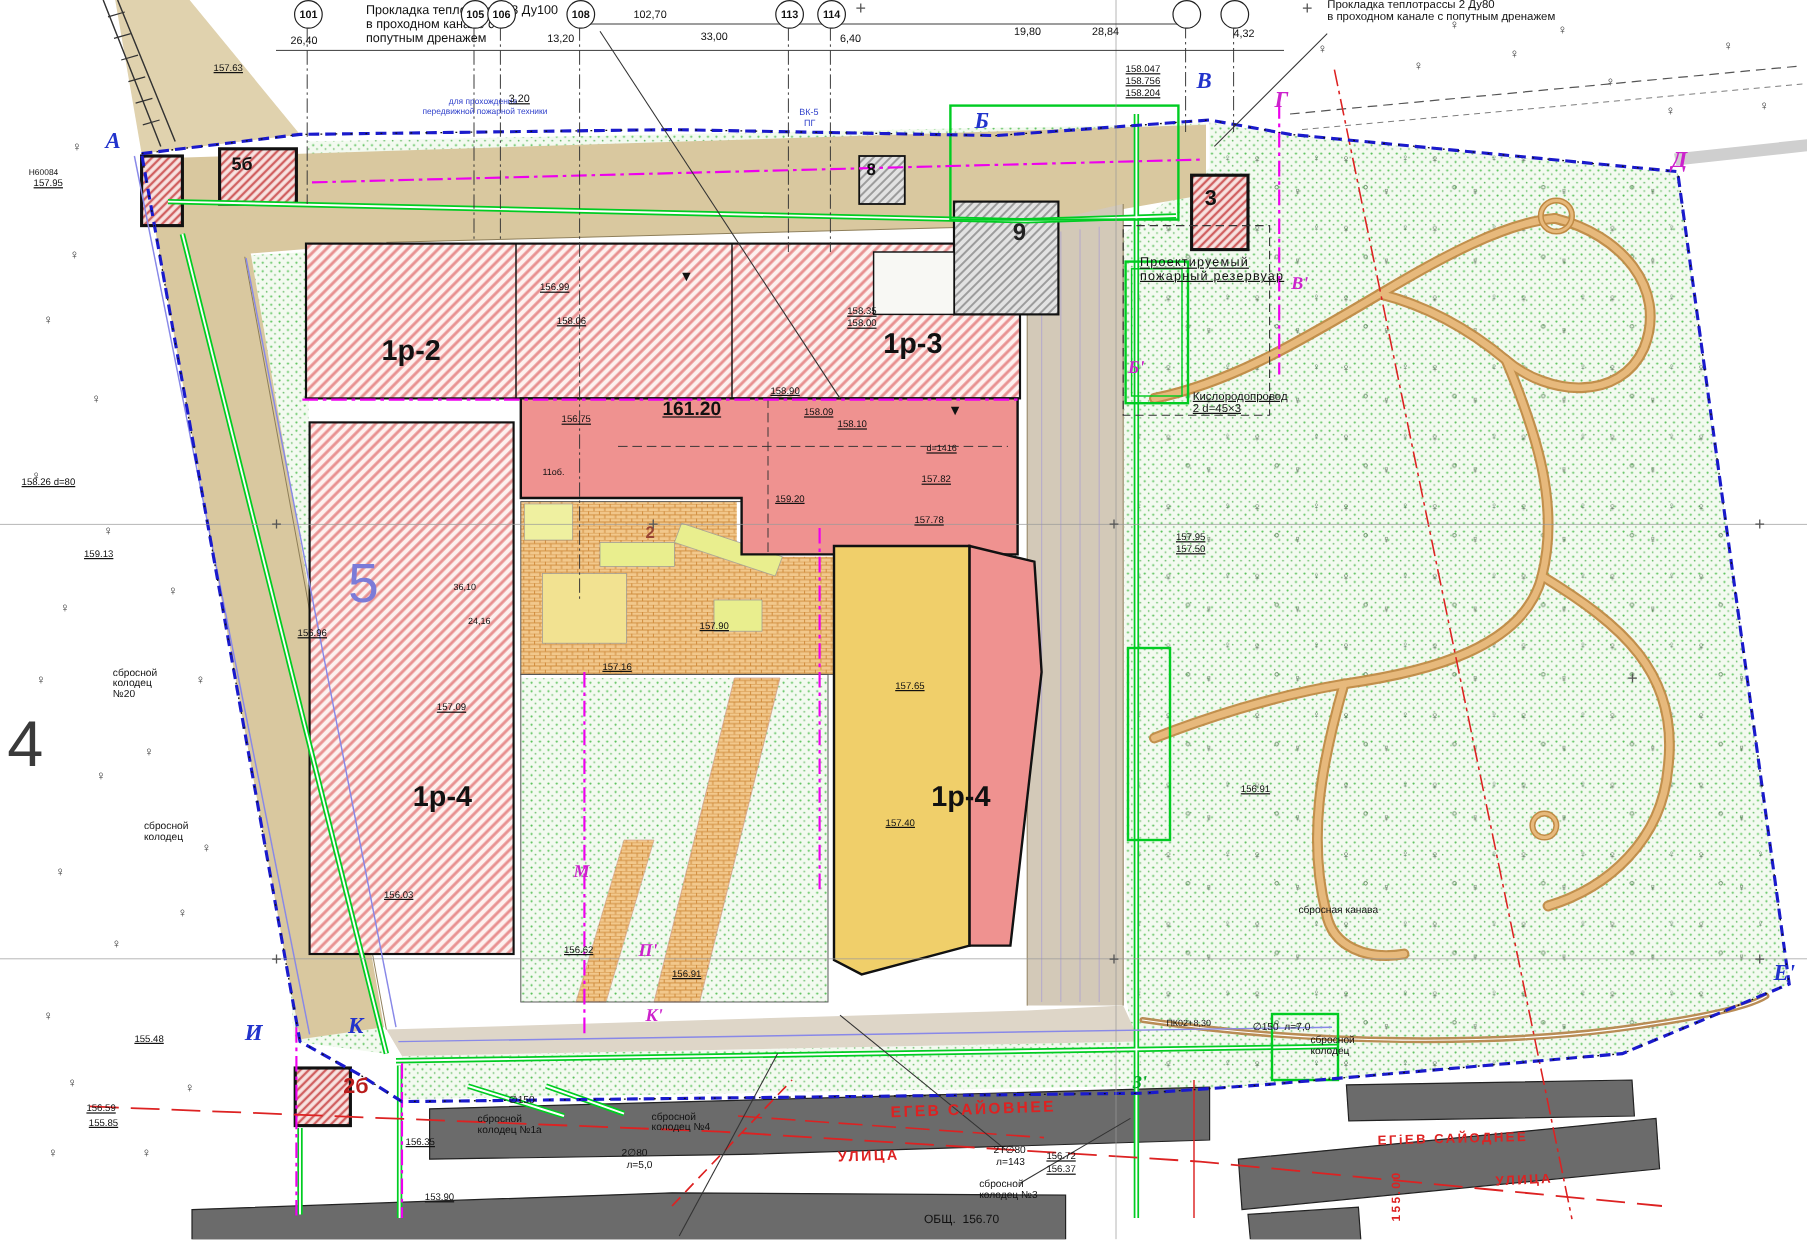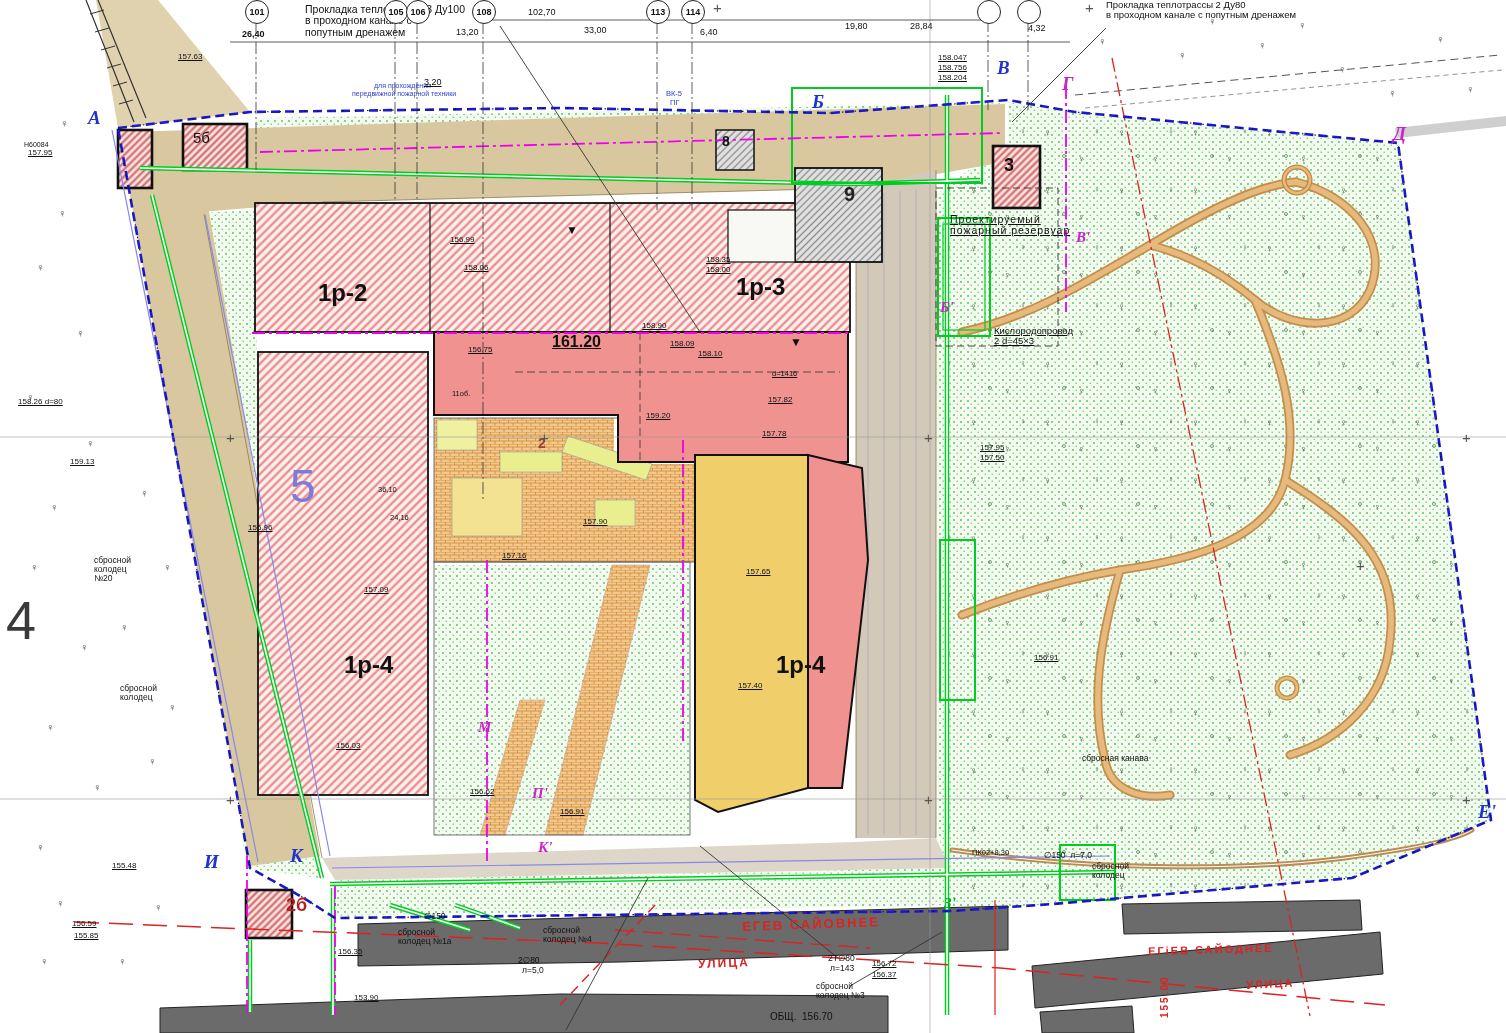--- a/index.html
+++ b/index.html
@@ -226,21 +226,21 @@
       <div class="lb serifM" style="left: 1393px; top: 124px; font-size: 19px; color: rgb(204, 34, 204); font-weight: 700;">Д</div>
       <div class="lb serifM" style="left: 1076px; top: 230px; font-size: 15px; color: rgb(204, 34, 204); font-weight: 700;">В'</div>
       <div class="lb serifM" style="left: 940px; top: 300px; font-size: 15px; color: rgb(204, 34, 204); font-weight: 700;">Б'</div>
       <div class="lb serifM" style="left: 204px; top: 852px; font-size: 19px; color: rgb(34, 51, 204); font-weight: 700;">И</div>
       <div class="lb serifM" style="left: 290px; top: 846px; font-size: 19px; color: rgb(34, 51, 204); font-weight: 700;">К</div>
       <div class="lb serifM" style="left: 538px; top: 840px; font-size: 15px; color: rgb(204, 34, 204); font-weight: 700;">К'</div>
       <div class="lb serifM" style="left: 478px; top: 720px; font-size: 15px; color: rgb(204, 34, 204); font-weight: 700;">М</div>
       <div class="lb serifM" style="left: 532px; top: 786px; font-size: 15px; color: rgb(204, 34, 204); font-weight: 700;">П'</div>
       <div class="lb serifM" style="left: 944px; top: 896px; font-size: 15px; color: rgb(0, 170, 34); font-weight: 700;">З'</div>
       <div class="lb serifM" style="left: 1478px; top: 802px; font-size: 19px; color: rgb(34, 51, 204); font-weight: 700;">Е'</div>
-      <div class="lb" style="left: 193px; top: 130px; font-size: 15px; color: rgb(17, 17, 17); font-weight: 400;">5б</div>
+      <div class="lb" style="left: 193px; top: 130px; font-size: 15px; color: rgb(17, 17, 17); font-weight: 700;">5б</div>
       <div class="lb" style="left: 722px; top: 134px; font-size: 14px; color: rgb(17, 17, 17); font-weight: 700;">8</div>
       <div class="lb" style="left: 1004px; top: 156px; font-size: 18px; color: rgb(17, 17, 17); font-weight: 700;">3</div>
       <div class="lb" style="left: 844px; top: 184px; font-size: 20px; color: rgb(34, 34, 34); font-weight: 700;">9</div>
       <div class="lb" style="left: 318px; top: 280px; font-size: 24px; color: rgb(17, 17, 17); font-weight: 700;">1р-2</div>
       <div class="lb" style="left: 736px; top: 274px; font-size: 24px; color: rgb(17, 17, 17); font-weight: 700;">1р-3</div>
       <div class="lb u" style="left: 552px; top: 334px; font-size: 16px; color: rgb(17, 17, 17); font-weight: 700;">161.20</div>
       <div class="lb" style="left: 290px; top: 462px; font-size: 46px; color: rgb(123, 123, 216); font-weight: 400;">5</div>
       <div class="lb" style="left: 344px; top: 652px; font-size: 24px; color: rgb(17, 17, 17); font-weight: 700;">1р-4</div>
       <div class="lb" style="left: 776px; top: 652px; font-size: 24px; color: rgb(17, 17, 17); font-weight: 700;">1р-4</div>
       <div class="lb" style="left: 250px; top: 896px; font-size: 18px; color: #b91c1c; font-weight: 700; margin-left: 36px;">2б</div>
@@ -263,21 +263,21 @@
       <div class="lb u" style="left: 468px; top: 346px; font-size: 8px; color: rgb(17, 17, 17);">156.75</div>
       <div class="lb u" style="left: 646px; top: 412px; font-size: 8px; color: rgb(17, 17, 17);">159.20</div>
       <div class="lb u" style="left: 768px; top: 396px; font-size: 8px; color: rgb(17, 17, 17);">157.82</div>
       <div class="lb u" style="left: 762px; top: 430px; font-size: 8px; color: rgb(17, 17, 17);">157.78</div>
       <div class="lb u" style="left: 583px; top: 518px; font-size: 8px; color: rgb(17, 17, 17);">157.90</div>
       <div class="lb u" style="left: 502px; top: 552px; font-size: 8px; color: rgb(17, 17, 17);">157.16</div>
       <div class="lb u" style="left: 746px; top: 568px; font-size: 8px; color: rgb(17, 17, 17);">157.65</div>
       <div class="lb u" style="left: 738px; top: 682px; font-size: 8px; color: rgb(17, 17, 17);">157.40</div>
       <div class="lb u" style="left: 248px; top: 524px; font-size: 8px; color: rgb(17, 17, 17);">156.96</div>
       <div class="lb u" style="left: 364px; top: 586px; font-size: 8px; color: rgb(17, 17, 17); text-decoration: underline;">157.09</div>
-      <div class="lb u" style="left: 336px; top: 742px; font-size: 8px; color: rgb(17, 17, 17);">156.03</div>
+      <div class="lb u" style="left: 320px; top: 742px; font-size: 8px; color: rgb(17, 17, 17);">156.03</div>
       <div class="lb u" style="left: 470px; top: 788px; font-size: 8px; color: rgb(17, 17, 17);">156.62</div>
       <div class="lb u" style="left: 560px; top: 808px; font-size: 8px; color: rgb(17, 17, 17);">156.91</div>
       <div class="lb u" style="left: 112px; top: 862px; font-size: 8px; color: rgb(17, 17, 17);">155.48</div>
       <div class="lb u" style="left: 72px; top: 920px; font-size: 8px; color: rgb(17, 17, 17);">156.59</div>
       <div class="lb u" style="left: 74px; top: 932px; font-size: 8px; color: rgb(17, 17, 17);">155.85</div>
       <div class="lb u" style="left: 338px; top: 948px; font-size: 8px; color: rgb(17, 17, 17);">156.35</div>
       <div class="lb u" style="left: 354px; top: 994px; font-size: 8px; color: rgb(17, 17, 17);">153.90</div>
       <div class="lb u" style="left: 872px; top: 960px; font-size: 8px; color: rgb(17, 17, 17);">156.72</div>
       <div class="lb u" style="left: 872px; top: 971px; font-size: 8px; color: rgb(17, 17, 17);">156.37</div>
       <div class="lb u" style="left: 980px; top: 444px; font-size: 8px; color: rgb(17, 17, 17);">157.95</div>
@@ -310,21 +310,21 @@
       <div class="lb" style="left: 352px; top: 90px; font-size: 7px; color: rgb(51, 68, 204);">передвижной пожарной техники</div>
       <div class="lb" style="left: 666px; top: 90px; font-size: 7.5px; color: rgb(51, 68, 204);">ВК-5</div>
       <div class="lb" style="left: 670px; top: 99px; font-size: 7.5px; color: rgb(51, 68, 204);">ПГ</div>
       <div class="lb" style="left: 452px; top: 390px; font-size: 7.5px; color: rgb(17, 17, 17);">11об.</div>
       <div class="lb" style="left: 772px; top: 370px; font-size: 7.5px; color: rgb(17, 17, 17); text-decoration: underline;">d=1416</div>
       <div class="lb" style="left: 378px; top: 486px; font-size: 7.5px; color: rgb(17, 17, 17);">36,10</div>
       <div class="lb" style="left: 390px; top: 514px; font-size: 7.5px; color: rgb(17, 17, 17);">24,16</div>
       <div class="lb" style="left: 790px; top: 336px; font-size: 12px; color: rgb(17, 17, 17);">▼</div>
       <div class="lb" style="left: 566px; top: 224px; font-size: 12px; color: rgb(17, 17, 17);">▼</div>
       <div class="lb" style="left: 528px; top: 8px; font-size: 9px; color: rgb(17, 17, 17);">102,70</div>
-      <div class="lb" style="left: 242px; top: 30px; font-size: 9px; color: rgb(17, 17, 17); font-weight: bold;">26,40</div>
+      <div class="lb" style="left: 242px; top: 30px; font-size: 9px; color: rgb(17, 17, 17);">26,40</div>
       <div class="lb" style="left: 456px; top: 28px; font-size: 9px; color: rgb(17, 17, 17);">13,20</div>
       <div class="lb" style="left: 584px; top: 26px; font-size: 9px; color: rgb(17, 17, 17);">33,00</div>
       <div class="lb u" style="left: 424px; top: 78px; font-size: 9px; color: rgb(17, 17, 17);">3,20</div>
       <div class="lb" style="left: 700px; top: 28px; font-size: 9px; color: rgb(17, 17, 17);">6,40</div>
       <div class="lb" style="left: 818px; top: 22px; font-size: 9px; color: rgb(17, 17, 17); margin-left: 27px;">19,80</div>
       <div class="lb" style="left: 910px; top: 22px; font-size: 9px; color: rgb(17, 17, 17);">28,84</div>
       <div class="lb" style="left: 1028px; top: 24px; font-size: 9px; color: rgb(17, 17, 17);">4,32</div>
       <div class="lb" style="left: 742px; top: 920px; font-size: 13px; color: rgb(221, 34, 34); font-weight: 700; transform: rotate(-2deg); letter-spacing: 2px;">ЕГЕВ САЙОВНЕЕ</div>
       <div class="lb" style="left: 1148px; top: 946px; font-size: 11px; color: rgb(221, 34, 34); font-weight: 700; transform: rotate(-1.5deg); letter-spacing: 2px;">ЕГіЕВ САЙОДНЕЕ</div>
       <div class="lb" style="left: 698px; top: 958px; font-size: 12px; color: rgb(221, 34, 34); font-weight: 700; transform: rotate(-2deg); letter-spacing: 2px;">УЛИЦА</div>

